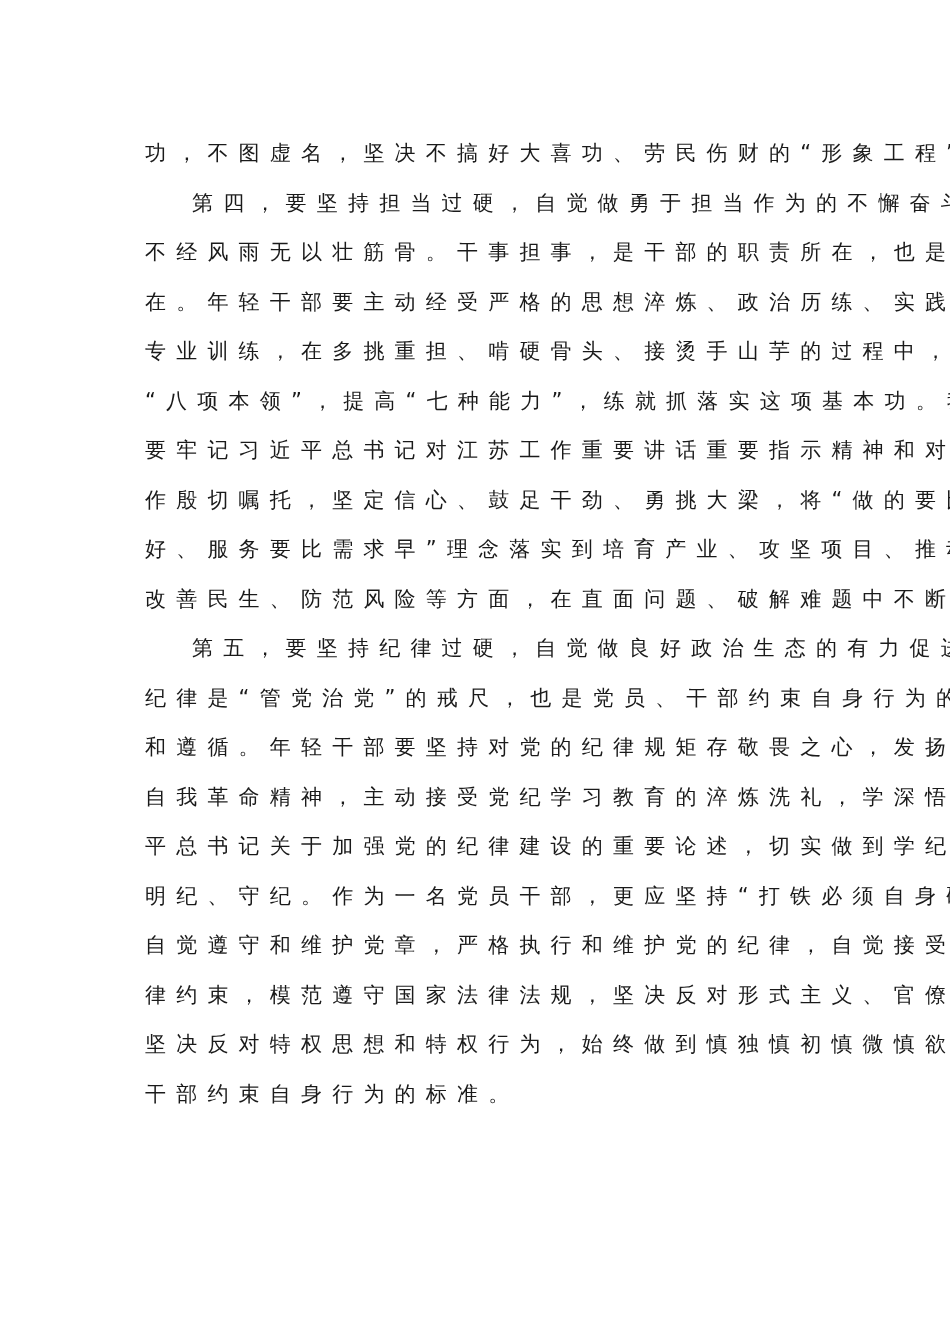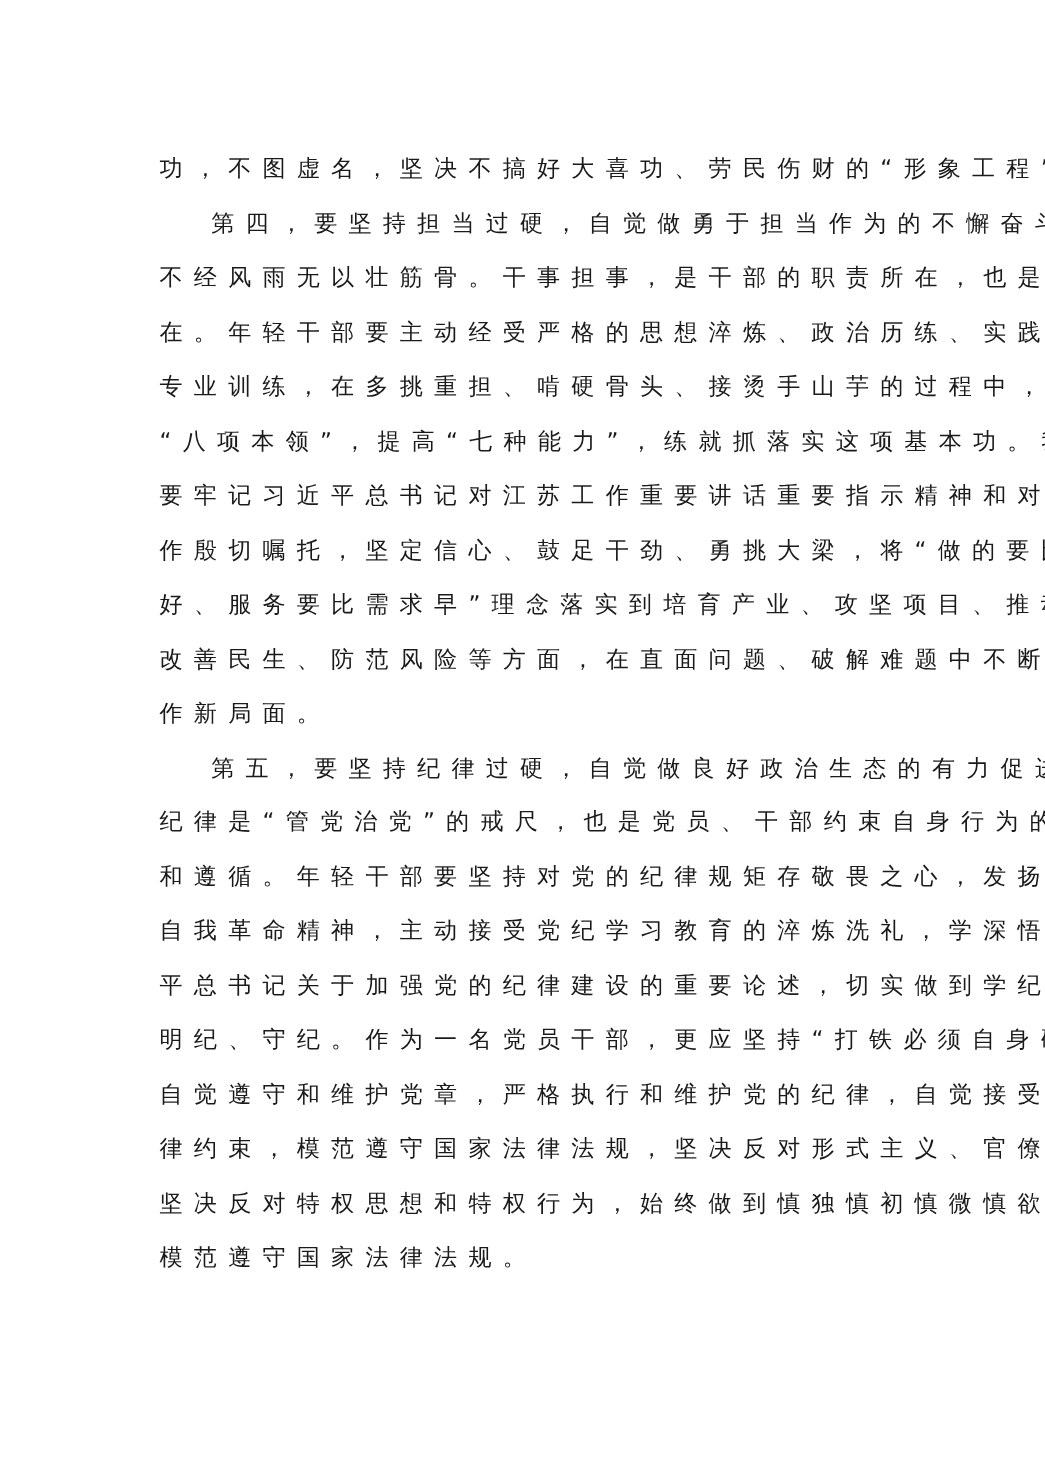--- a/index.html
+++ b/index.html
@@ -54,30 +54,29 @@
     <div>
       <span class="line indent">第四，要坚持担当过硬，自觉做勇于担当作为的不懈奋斗者。</span>
       <span class="line">不经风雨无以壮筋骨。干事担事，是干部的职责所在，也是价值所</span>
       <span class="line">在。年轻干部要主动经受严格的思想淬炼、政治历练、实践锻炼、</span>
       <span class="line">专业训练，在多挑重担、啃硬骨头、接烫手山芋的过程中，增强</span>
       <span class="line">“八项本领”，提高“七种能力”，练就抓落实这项基本功。我们</span>
       <span class="line">要牢记习近平总书记对江苏工作重要讲话重要指示精神和对淮安工</span>
       <span class="line">作殷切嘱托，坚定信心、鼓足干劲、勇挑大梁，将“做的要比说的</span>
       <span class="line">好、服务要比需求早”理念落实到培育产业、攻坚项目、推动改革、</span>
       <span class="line">改善民生、防范风险等方面，在直面问题、破解难题中不断打开工</span>
-      <span class="line">作新局面。</span>
     </div>
 
     <div>
       <span class="line indent">第五，要坚持纪律过硬，自觉做良好政治生态的有力促进者。</span>
       <span class="line">纪律是“管党治党”的戒尺，也是党员、干部约束自身行为的标准</span>
       <span class="line">和遵循。年轻干部要坚持对党的纪律规矩存敬畏之心，发扬彻底的</span>
       <span class="line">自我革命精神，主动接受党纪学习教育的淬炼洗礼，学深悟透习近</span>
       <span class="line">平总书记关于加强党的纪律建设的重要论述，切实做到学纪、知纪、</span>
       <span class="line">明纪、守纪。作为一名党员干部，更应坚持“打铁必须自身硬”，</span>
       <span class="line">自觉遵守和维护党章，严格执行和维护党的纪律，自觉接受党的纪</span>
       <span class="line">律约束，模范遵守国家法律法规，坚决反对形式主义、官僚主义，</span>
       <span class="line">坚决反对特权思想和特权行为，始终做到慎独慎初慎微慎欲，永葆</span>
-      <span class="line">模范遵守国家法律法规。</span>
+      <span class="line">干部约束自身行为的标准。</span>
     </div>
 
   </div>
 </div>
 
 </body></html>

